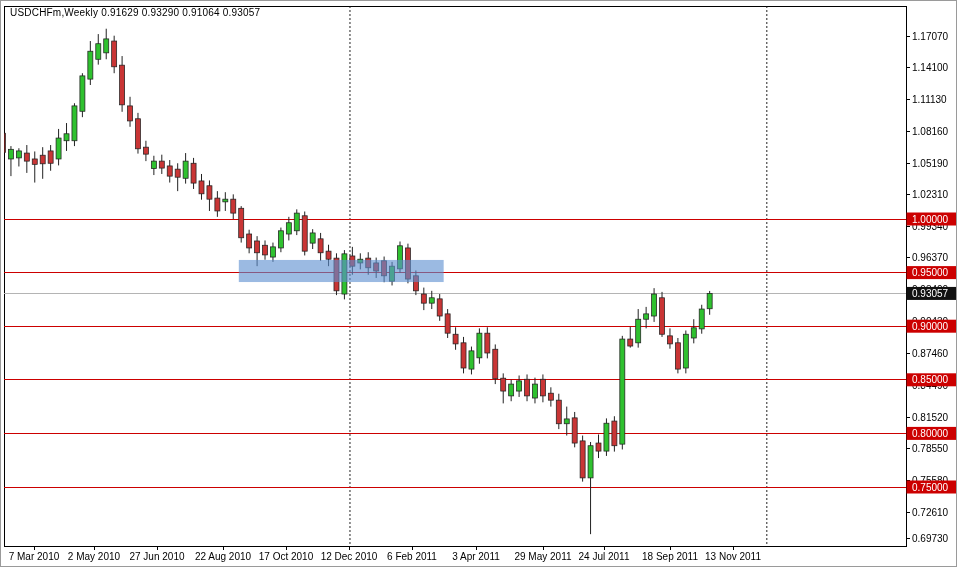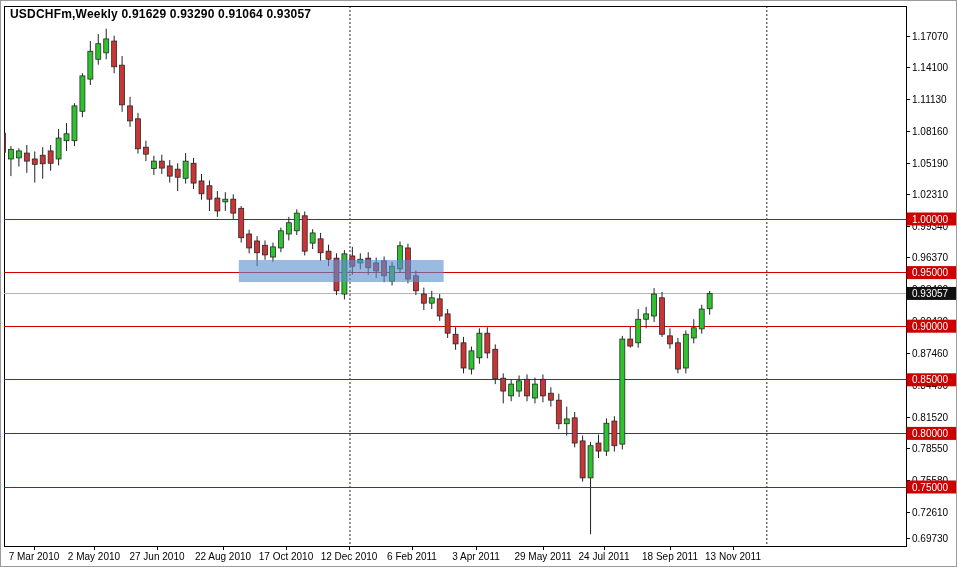--- a/index.html
+++ b/index.html
@@ -2,21 +2,21 @@
 <html><head>
 <meta charset="utf-8">
 <style>
   html,body{margin:0;padding:0;background:#e8e8e8;}
   .screen{
     position:relative;width:957px;height:567px;background:#ffffff;
     font-family:"Liberation Sans", sans-serif;
     box-sizing:border-box;border:1px solid #9a9a9a;overflow:hidden;
   }
   .chart-title{
-    position:absolute;left:9px;top:6px;font-size:12px;font-weight:bold;
+    position:absolute;left:9px;top:6px;font-size:10px;font-weight:normal;
     color:#000;letter-spacing:.2px;white-space:pre;z-index:5;
   }
   svg{position:absolute;left:0;top:0;}
   text{font-family:"Liberation Sans", sans-serif;}
 </style>
 </head>
 <body>
 
 <div class="screen">
   <div class="chart-title">USDCHFm,Weekly 0.91629 0.93290 0.91064 0.93057</div>

